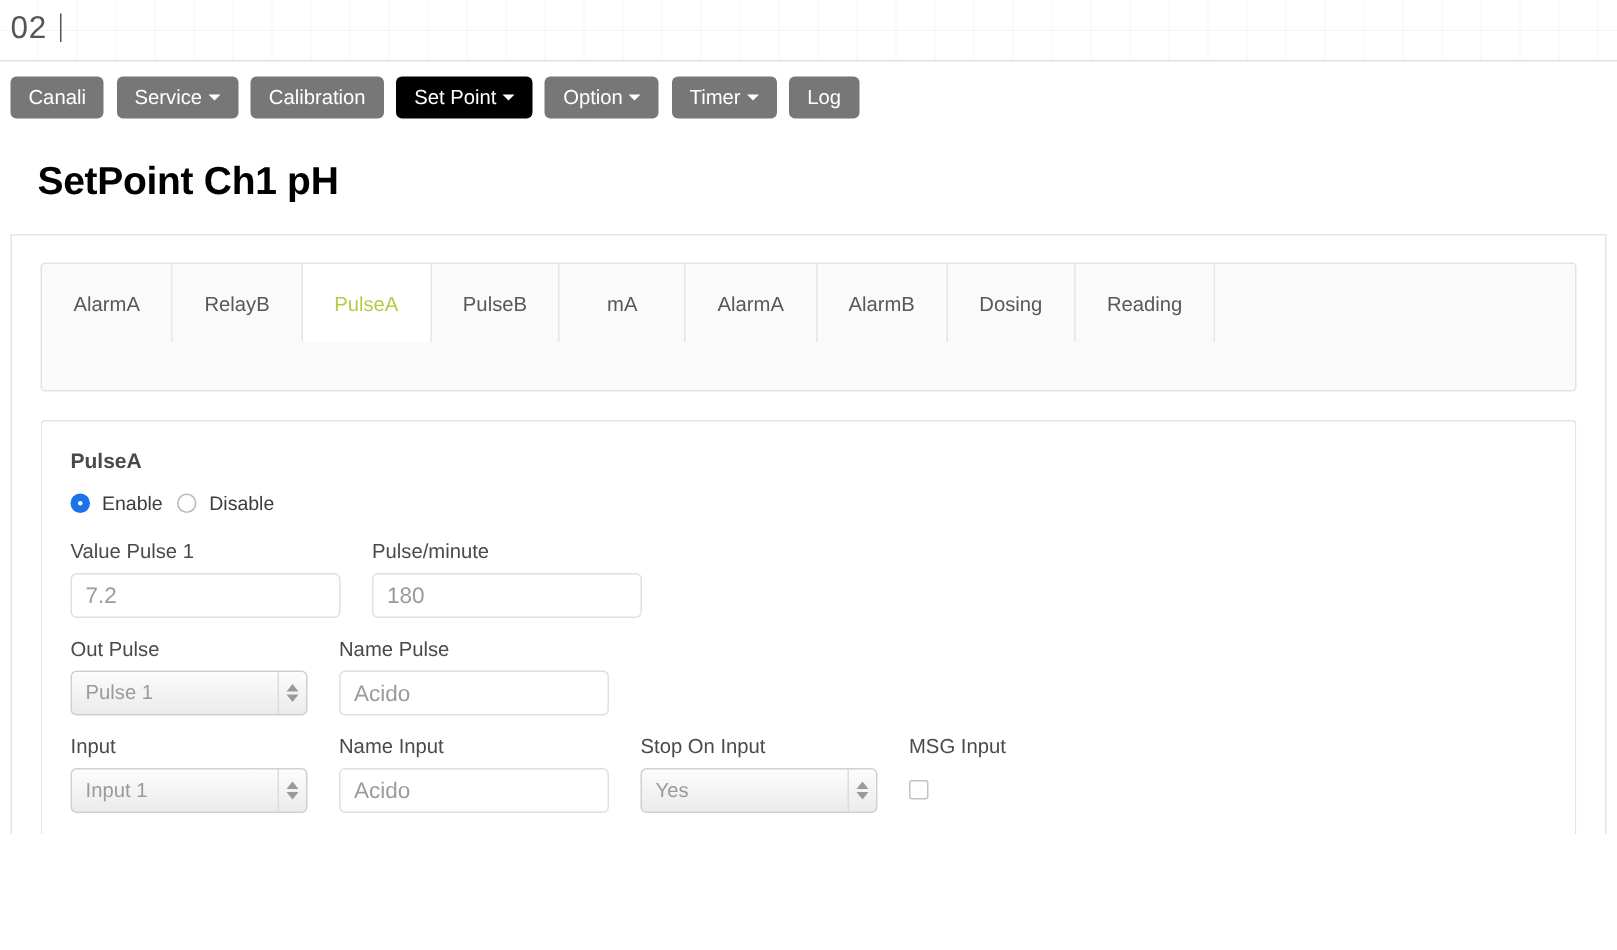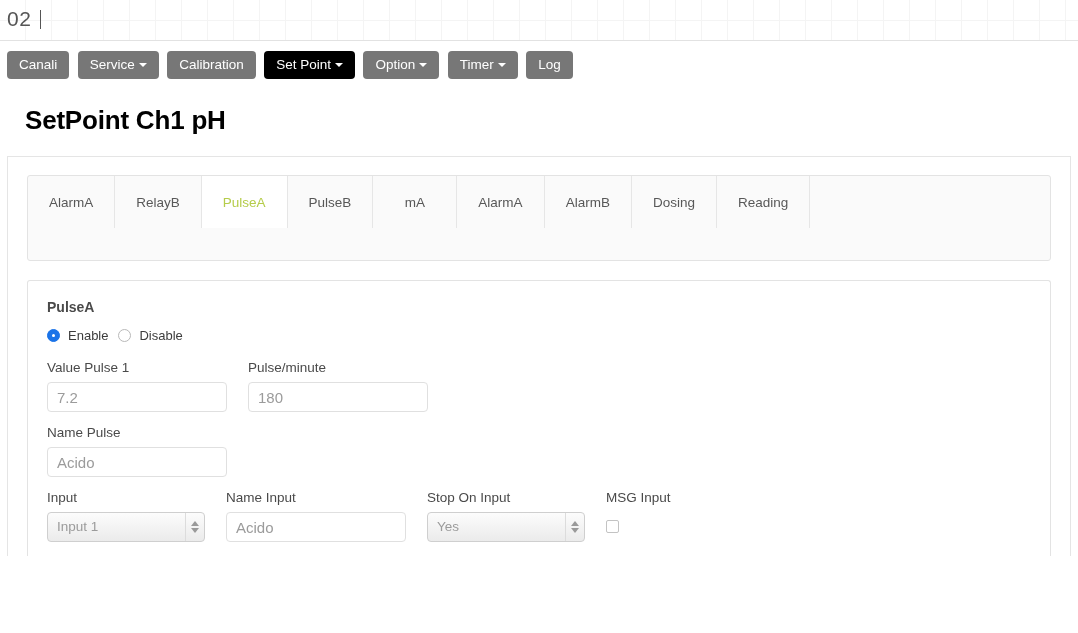--- a/index.html
+++ b/index.html
@@ -348,20 +348,30 @@
       </div>
       <div class="field">
         <label class="field-label">Pulse/minute</label>
         <input class="txt" type="text" placeholder="180" style="">
       </div>
     </div>
 
 
     <div class="field-row" style="margin-top:13px;">
       <div class="field">
+        <label class="field-label">Out Pulse</label>
+        <div class="sel">
+          <span class="sel-value">Pulse 1</span>
+          <span class="sel-spin">
+            <span class="up"></span>
+              <span class="down"></span>
+          </span>
+        </div>
+      </div>
+      <div class="field">
         <label class="field-label">Name Pulse</label>
         <input class="txt" type="text" placeholder="Acido" style="">
       </div>
     </div>
 
     <div class="field-row" style="margin-top:13px;">
       <div class="field">
         <label class="field-label">Input</label>
         <div class="sel">
           <span class="sel-value">Input 1</span>

